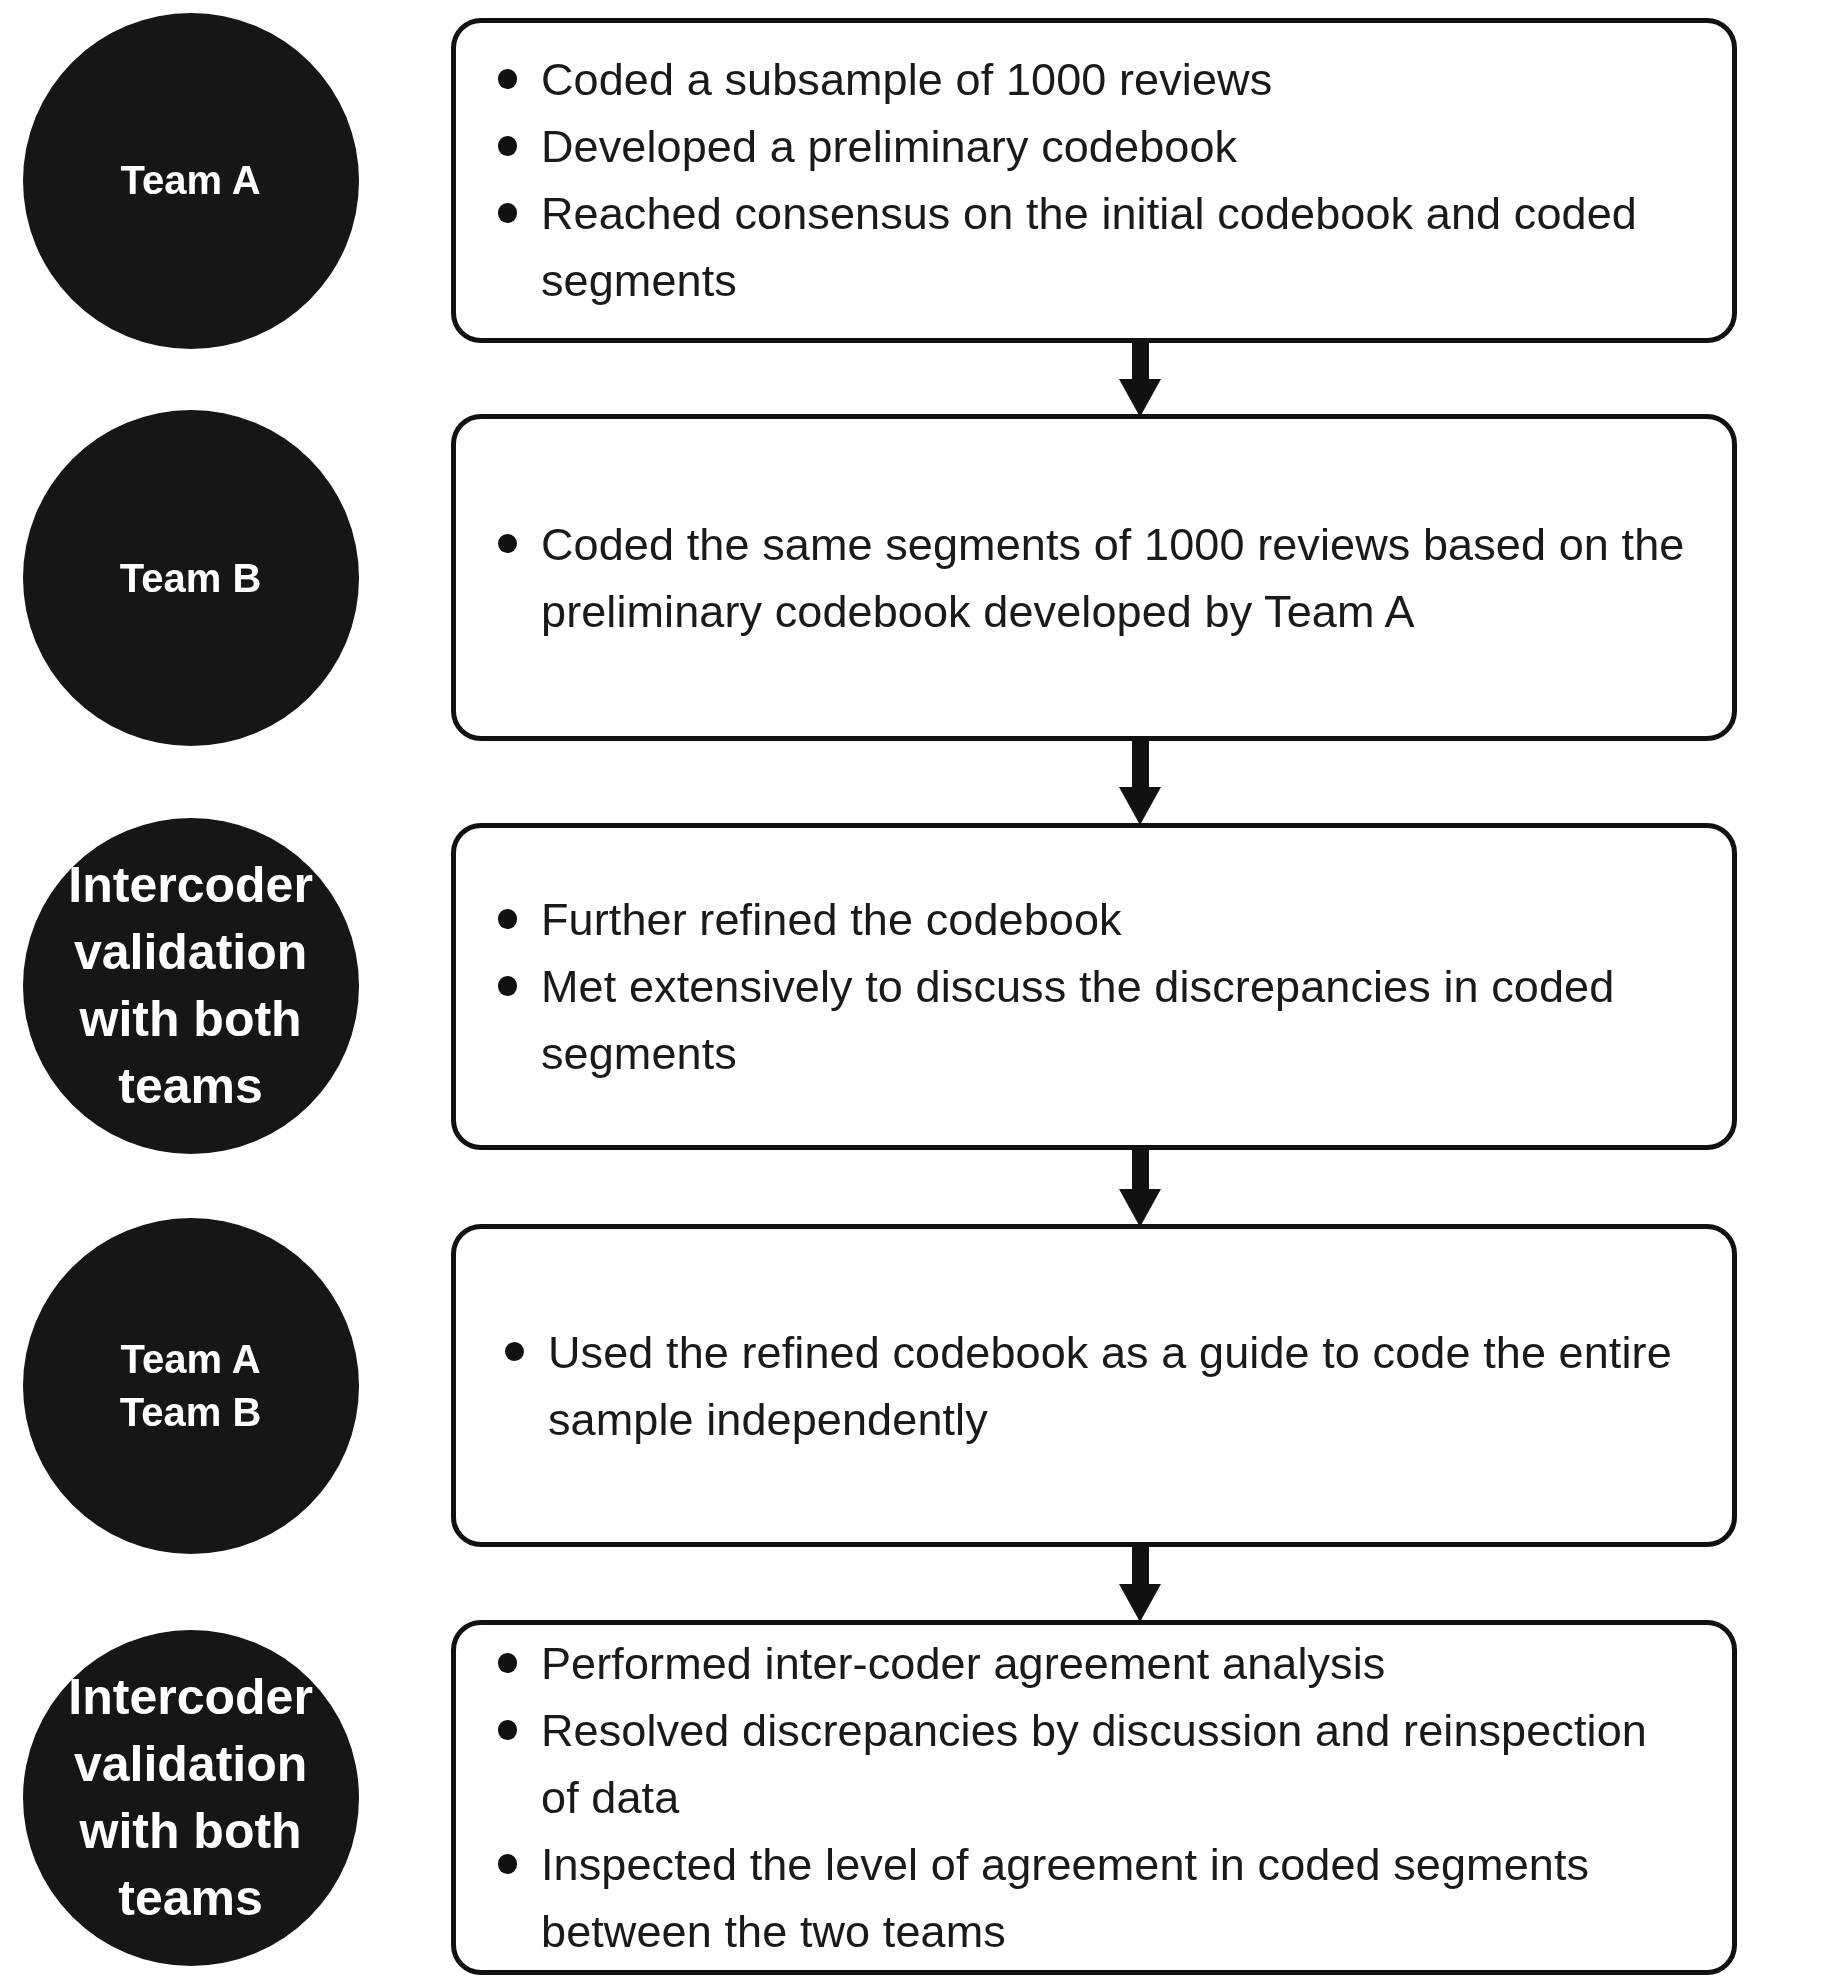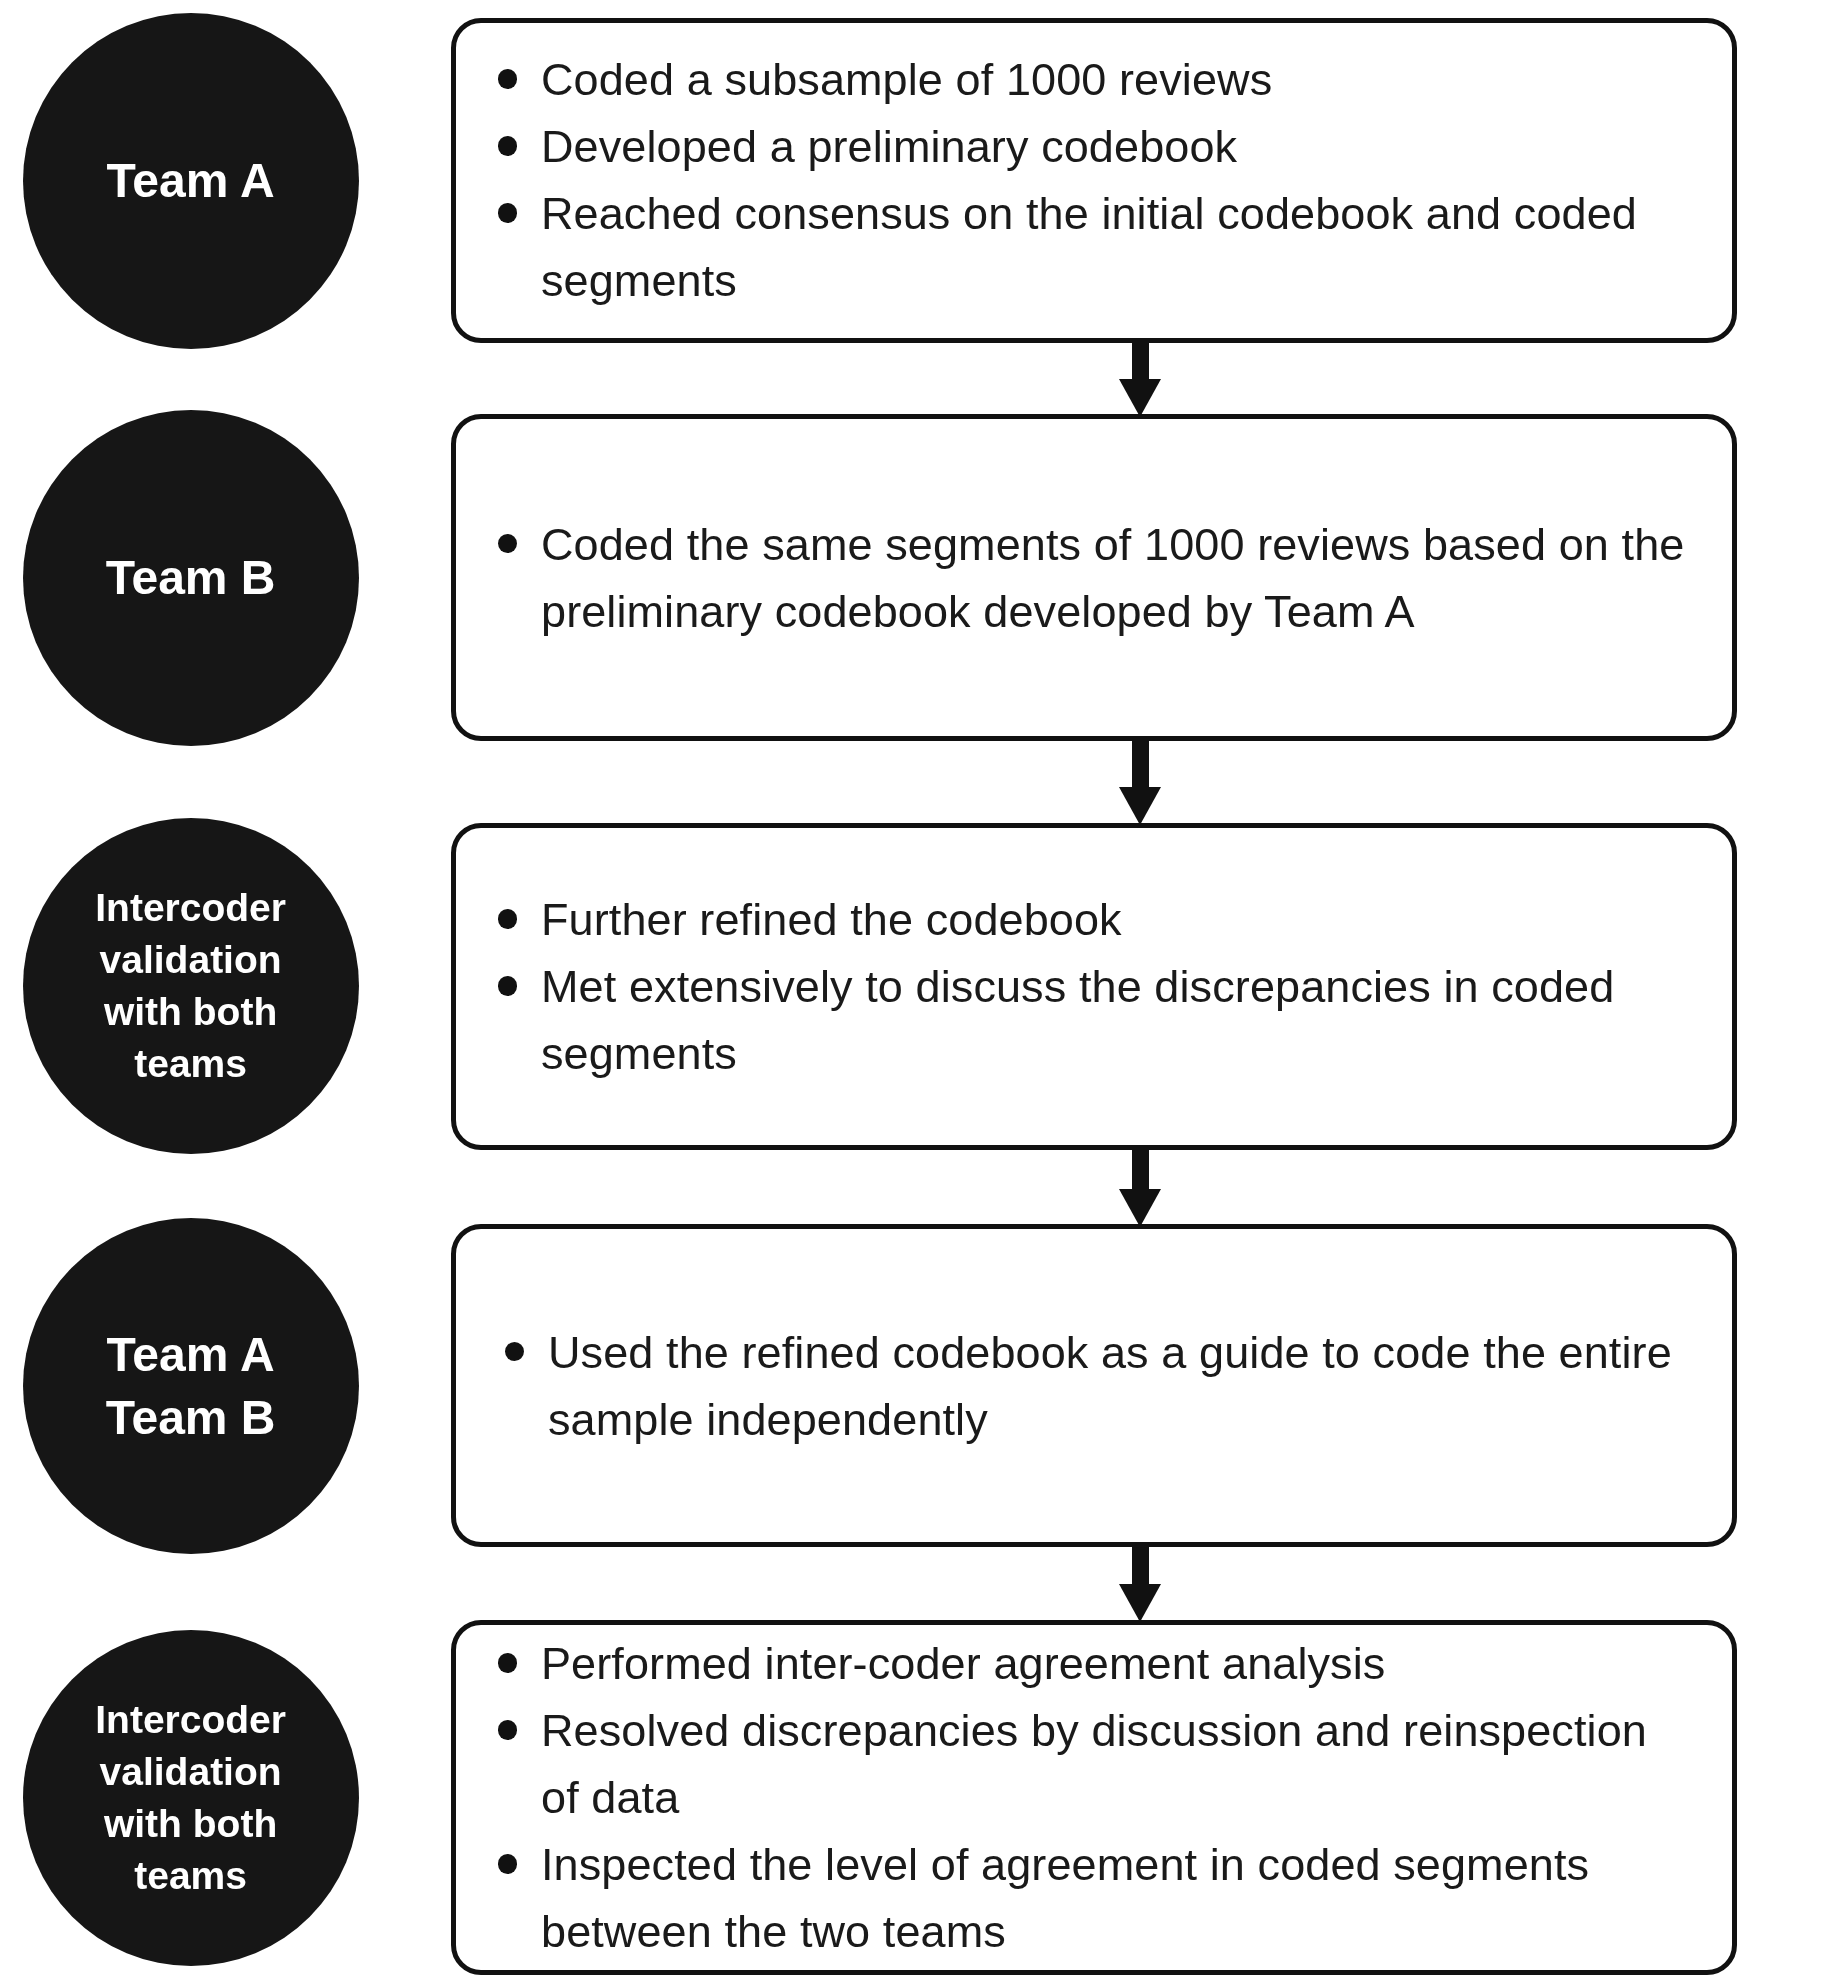--- a/index.html
+++ b/index.html
@@ -21,25 +21,25 @@
 
   .circle{
     position:absolute;
     width:336px;height:336px;
     border-radius:50%;
     background:var(--shape-fill);
     color:var(--circle-text);
     display:flex;align-items:center;justify-content:center;
     text-align:center;
     font-weight:bold;
-    font-size:48px;
+    font-size:40px;
     line-height:1.32;
     white-space:pre-line;
   }
-  .circle.small-text{font-size:39px;line-height:1.34;}
+  .circle.small-text{font-size:50px;line-height:1.34;}
 
   .box{
     position:absolute;
     left:451px;width:1286px;
     background:var(--background);
     border:5.7px solid var(--outline);
     border-radius:30px;
     display:flex;flex-direction:column;justify-content:center;
     padding:12.6px 44px 12.6px 39px;
   }

